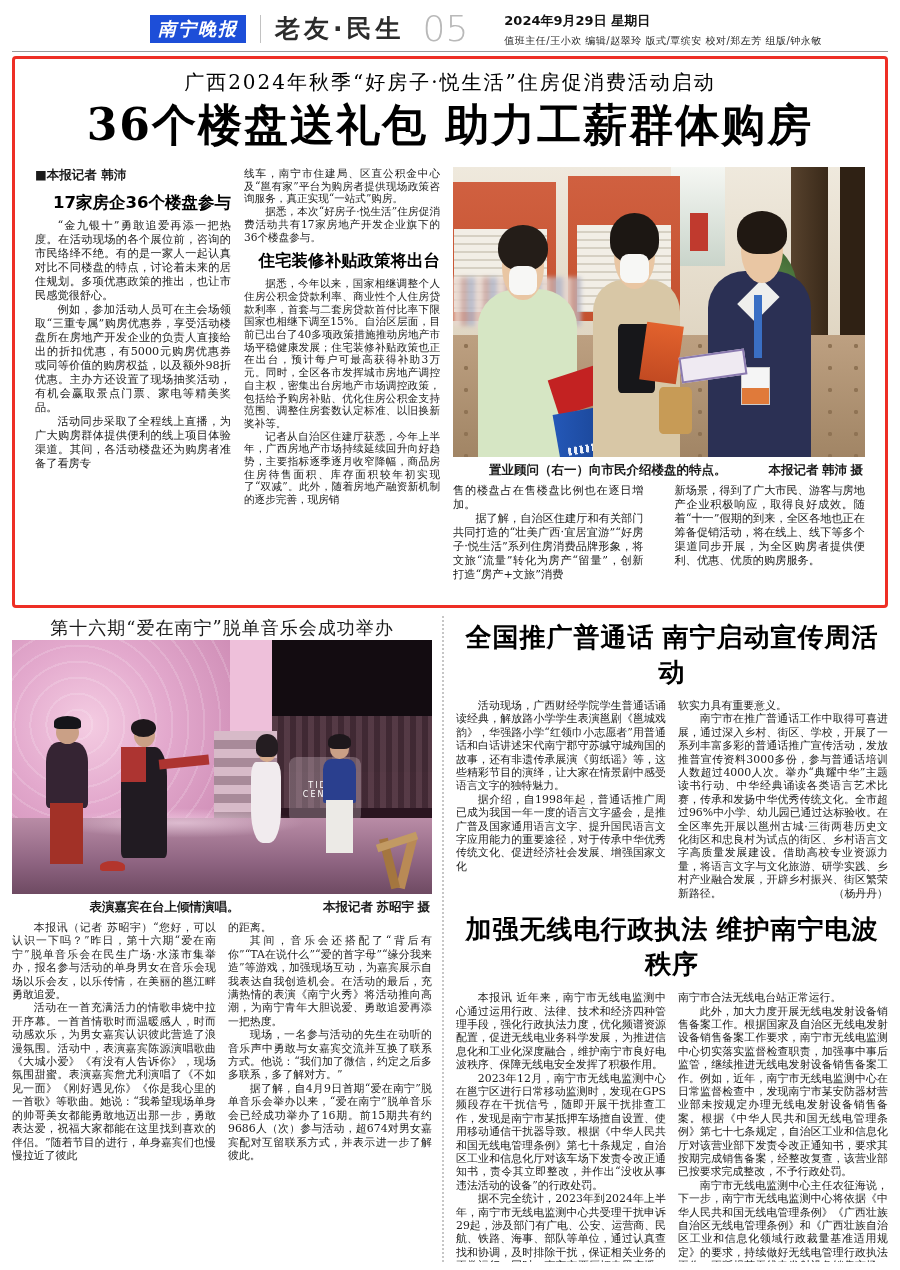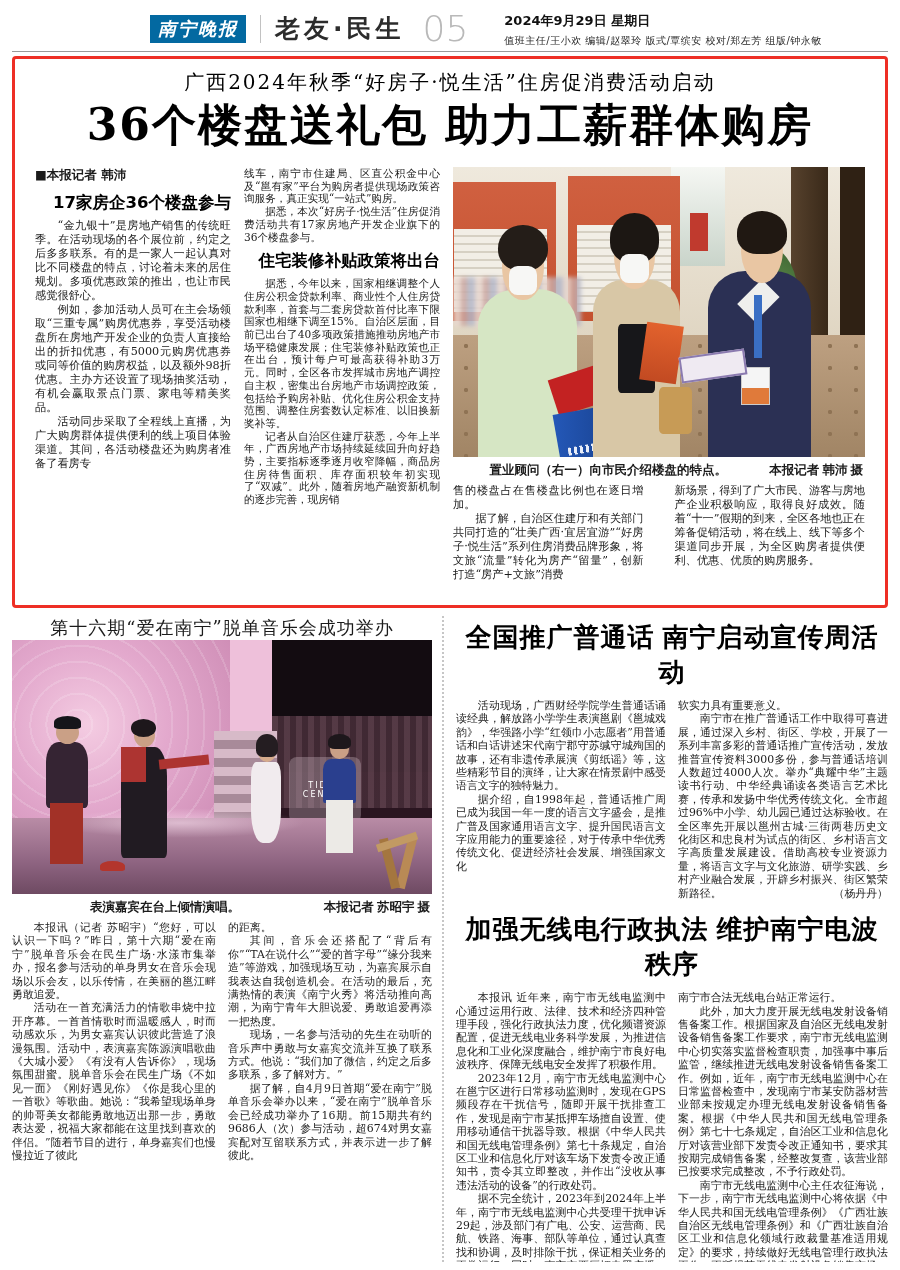--- a/index.html
+++ b/index.html
@@ -5,21 +5,21 @@
   * { box-sizing: border-box; }
   html,body { margin:0; padding:0; background:#f2f2f2; }
   .page {
     width:900px; height:1270px; margin:0 auto; background:#fff;
     font-family:"DejaVu Serif","Liberation Serif",serif; color:#1b1b1b;
     overflow:hidden; position:relative;
   }
   
   .masthead { display:flex; align-items:center; height:46px; margin:6px 12px 0;
     border-bottom:1px solid #9a9a9a; padding-left:138px; }
-  .logo { background:#0369a1; color:#fff; font-weight:bold; font-size:18px;
+  .logo { background:#1d4ed8; color:#fff; font-weight:bold; font-size:18px;
     padding:5px 8px; letter-spacing:2px; font-style:italic; line-height:1; }
   .m-div { width:1px; height:28px; background:#c2c2c2; margin:0 14px; }
   .section { font-size:25px; color:#2c2c2c; font-family:"DejaVu Sans","Liberation Sans",sans-serif;
     font-weight:600; letter-spacing:4px; }
   .pageno { font-size:36px; color:#b9b9b9; font-family:"DejaVu Sans","Liberation Sans",sans-serif;
     font-weight:200; margin-left:18px; line-height:1; }
   .head-right { margin-left:36px; padding-top:2px; }
   .date { font-size:13px; font-weight:bold; color:#111;
     font-family:"DejaVu Sans","Liberation Sans",sans-serif; }
   .credits { font-size:10px; color:#2a2a2a; margin-top:4px; letter-spacing:.5px;
@@ -28,21 +28,21 @@
   .lead-box { margin:4px 12px 0; border:3px solid #ee2f25; border-radius:4px;
     height:552px; padding:10px 20px 8px; overflow:hidden; }
   .kicker { text-align:center; font-size:20px; letter-spacing:2px; color:#000; }
   .headline { text-align:center; font-size:44px; font-weight:900; margin:0 0 12px;
     letter-spacing:2px; color:#000; }
   .lead-content { display:flex; gap:13px; }
   .lcol { width:196px; flex:none; }
   .lead-right { flex:1; min-width:0; }
   .photo1 { height:290px; position:relative; overflow:hidden; background:#cbb89c; }
   .cap-row { display:flex; align-items:baseline; gap:8px; margin:5px 2px 5px;
-    font-family:Liberation Serif, serif; font-weight:700; font-size:12.5px; }
+    font-family:Liberation Sans, sans-serif; font-weight:700; font-size:12.5px; }
   .cap { flex:1; text-align:center; }
   .credit { white-space:nowrap; }
   .lead-bottom { display:flex; gap:31px; }
   .bcol { flex:1; min-width:0; }
   
   .para { margin:0; text-align:justify; text-indent:2em; }
   .lead-box .para { font-size:11.2px; line-height:1.25; }
   .lead-box .dense .para { font-size:10.6px; line-height:1.2; }
   .cont { text-indent:0; }
   .subhead { font-family:"DejaVu Sans","Liberation Sans",sans-serif; font-size:16.5px;
@@ -165,21 +165,21 @@
     </div>
   </header>
 
   <section class="lead-box">
     <div class="kicker">广西2024年秋季“好房子·悦生活”住房促消费活动启动</div>
     <h1 class="headline">36个楼盘送礼包  助力工薪群体购房</h1>
     <div class="lead-content">
       <div class="lcol">
           <p class="byline">■本报记者 韩沛</p>
           <h3 class="subhead">17家房企36个楼盘参与</h3>
-          <p class="para">“金九银十”是房地产销售的传统旺季。在活动现场的各个展位前，约定之后多多联系。有的是一家人一起认真对比不同楼盘的特点，讨论着未来的居住规划。多项优惠政策的推出，也让市民感觉很舒心。</p>
+          <p class="para">“金九银十”勇敢追爱再添一把热度。在活动现场的各个展位前，咨询的市民络绎不绝。有的是一家人一起认真对比不同楼盘的特点，讨论着未来的居住规划。多项优惠政策的推出，也让市民感觉很舒心。</p>
           <p class="para">例如，参加活动人员可在主会场领取“三重专属”购房优惠券，享受活动楼盘所在房地产开发企业的负责人直接给出的折扣优惠，有5000元购房优惠券或同等价值的购房权益，以及额外98折优惠。主办方还设置了现场抽奖活动，有机会赢取景点门票、家电等精美奖品。</p>
           <p class="para">活动同步采取了全程线上直播，为广大购房群体提供便利的线上项目体验渠道。其间，各活动楼盘还为购房者准备了看房专</p>
         </div>
       <div class="lcol dense">
           <p class="para cont">线车，南宁市住建局、区直公积金中心及“邕有家”平台为购房者提供现场政策咨询服务，真正实现“一站式”购房。</p>
           <p class="para">据悉，本次“好房子·悦生活”住房促消费活动共有17家房地产开发企业旗下的36个楼盘参与。</p>
           <h3 class="subhead">住宅装修补贴政策将出台</h3>
           <p class="para">据悉，今年以来，国家相继调整个人住房公积金贷款利率、商业性个人住房贷款利率，首套与二套房贷款首付比率下限国家也相继下调至15%。自治区层面，目前已出台了40多项政策措施推动房地产市场平稳健康发展；住宅装修补贴政策也正在出台，预计每户可最高获得补助3万元。同时，全区各市发挥城市房地产调控自主权，密集出台房地产市场调控政策，包括给予购房补贴、优化住房公积金支持范围、调整住房套数认定标准、以旧换新奖补等。</p>
           <p class="para">记者从自治区住建厅获悉，今年上半年，广西房地产市场持续延续回升向好趋势，主要指标逐季逐月收窄降幅，商品房住房待售面积、库存面积较年初实现了“双减”。此外，随着房地产融资新机制的逐步完善，现房销</p>
         </div>
@@ -275,21 +275,21 @@
         <div class="p2-stool2"></div>
         <div class="p2-stooltop"></div>
       </div>
       <div class="cap-row">
         <span class="cap">表演嘉宾在台上倾情演唱。</span>
         <span class="credit">本报记者 苏昭宇 摄</span>
       </div>
       <div class="cols">
         <div class="tcol">
             <p class="para">本报讯（记者 苏昭宇）“您好，可以认识一下吗？”昨日，第十六期“爱在南宁”脱单音乐会在民生广场·水漾市集举办，报名参与活动的单身男女在音乐会现场以乐会友，以乐传情，在美丽的邕江畔勇敢追爱。</p>
-            <p class="para">活动在一首充满活力的情歌串烧中拉开序幕。一首首情歌时而温暖感人，时而动感欢乐，为男女嘉宾认识彼此营造了浪漫氛围。活动中，表演嘉宾陈源演唱歌曲《大城小爱》《有没有人告诉你》，现场氛围甜蜜。脱单音乐会在民生广场《不如见一面》《刚好遇见你》《你是我心里的一首歌》等歌曲。她说：“我希望现场单身的帅哥美女都能勇敢地迈出那一步，勇敢表达爱，祝福大家都能在这里找到喜欢的伴侣。”随着节目的进行，单身嘉宾们也慢慢拉近了彼此</p>
+            <p class="para">活动在一首充满活力的情歌串烧中拉开序幕。一首首情歌时而温暖感人，时而动感欢乐，为男女嘉宾认识彼此营造了浪漫氛围。活动中，表演嘉宾陈源演唱歌曲《大城小爱》《有没有人告诉你》，现场氛围甜蜜。表演嘉宾詹尤利演唱了《不如见一面》《刚好遇见你》《你是我心里的一首歌》等歌曲。她说：“我希望现场单身的帅哥美女都能勇敢地迈出那一步，勇敢表达爱，祝福大家都能在这里找到喜欢的伴侣。”随着节目的进行，单身嘉宾们也慢慢拉近了彼此</p>
           </div>
         <div class="tcol">
             <p class="para cont">的距离。</p>
             <p class="para">其间，音乐会还搭配了“背后有你”“TA在说什么”“爱的首字母”“缘分我来造”等游戏，加强现场互动，为嘉宾展示自我表达自我创造机会。在活动的最后，充满热情的表演《南宁火秀》将活动推向高潮，为南宁青年大胆说爱、勇敢追爱再添一把热度。</p>
             <p class="para">现场，一名参与活动的先生在动听的音乐声中勇敢与女嘉宾交流并互换了联系方式。他说：“我们加了微信，约定之后多多联系，多了解对方。”</p>
             <p class="para">据了解，自4月9日首期“爱在南宁”脱单音乐会举办以来，“爱在南宁”脱单音乐会已经成功举办了16期。前15期共有约9686人（次）参与活动，超674对男女嘉宾配对互留联系方式，并表示进一步了解彼此。</p>
           </div>
       </div>
     </div>
 

